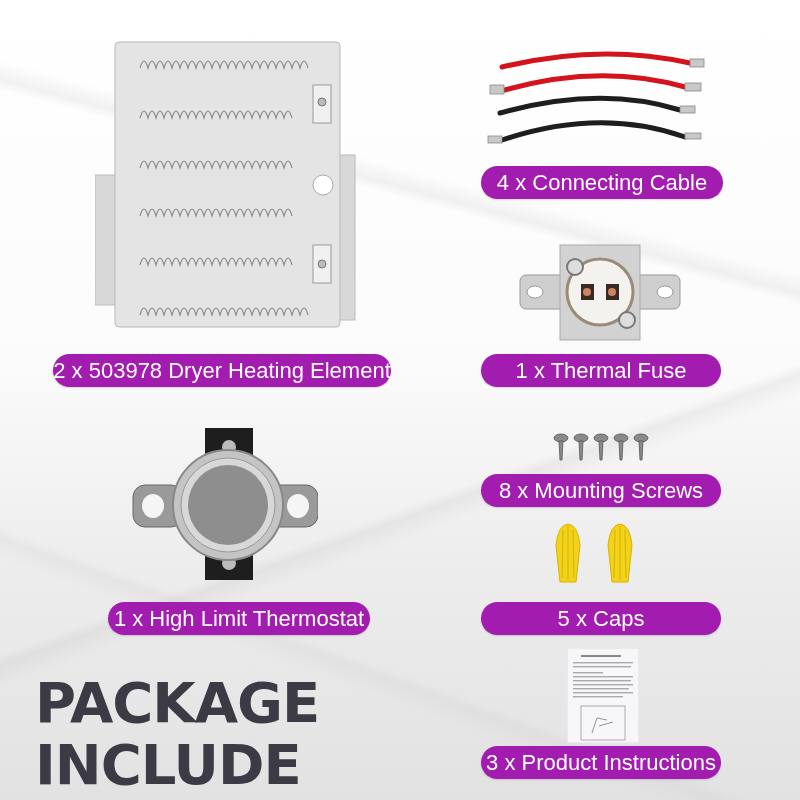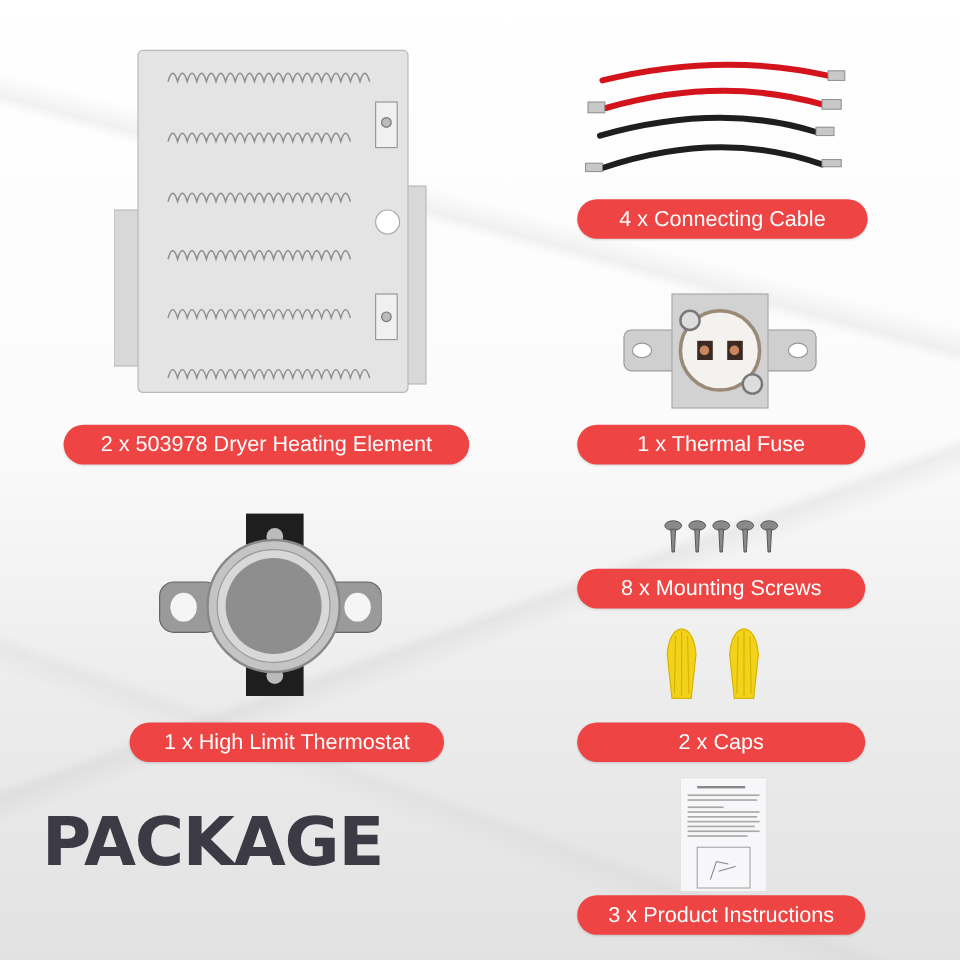--- a/index.html
+++ b/index.html
@@ -11,23 +11,23 @@
   .marble {
     position: absolute; left: 0; top: 0; width: 800px; height: 800px;
     background:
       linear-gradient(160deg, transparent 60%, rgba(180,180,180,0.18) 61%, transparent 63%),
       linear-gradient(15deg, transparent 70%, rgba(190,190,190,0.2) 71%, transparent 73%),
       linear-gradient(200deg, transparent 75%, rgba(200,200,200,0.2) 76%, transparent 78%);
     pointer-events: none;
   }
   .pill {
     position: absolute; height: 33px; border-radius: 17px;
-    background: #ef4444; color: #ffffff;
+    background: #a21caf; color: #ffffff;
     display: flex; align-items: center; justify-content: center;
-    font-size: 18px; white-space: nowrap;
+    font-size: 22px; white-space: nowrap;
     box-shadow: 0 1px 2px rgba(0,0,0,0.15);
   }
   .headline {
     position: absolute; left: 35px; top: 672px;
     font-family: "DejaVu Sans", sans-serif; font-weight: bold;
     font-size: 56px; line-height: 62px; color: #3c3a45; letter-spacing: -1px;
   }
   .headline div { display: block; }
   svg { position: absolute; }
 </style>
@@ -129,21 +129,21 @@
   <circle cx="100" cy="80" r="40" fill="#8e8e8e"></circle>
 </svg>
 <div class="pill" style="left:108px;top:602px;width:262px;">1 x High Limit Thermostat</div>
 
 <svg style="left:550px;top:520px" width="100" height="70" viewBox="0 0 100 70">
   <path d="M10 62 L6 25 Q8 5 18 4 Q28 5 30 25 L26 62 Z" fill="#f2d21a" stroke="#d8b400"></path>
   <path d="M13 10 L12 58 M18 6 L18 60 M23 10 L24 58" stroke="#d8b400" stroke-width="1"></path>
   <path d="M62 62 L58 25 Q60 5 70 4 Q80 5 82 25 L78 62 Z" fill="#f2d21a" stroke="#d8b400"></path>
   <path d="M65 10 L64 58 M70 6 L70 60 M75 10 L76 58" stroke="#d8b400" stroke-width="1"></path>
 </svg>
-<div class="pill" style="left:481px;top:602px;width:240px;">2 x Caps</div>
+<div class="pill" style="left:481px;top:602px;width:240px;">5 x Caps</div>
 
 <svg style="left:567px;top:648px" width="72" height="95" viewBox="0 0 72 95">
   <rect x="0" y="0" width="72" height="95" fill="#f7f7fa" stroke="#ddd"></rect>
   <rect x="14" y="7" width="40" height="2" fill="#888"></rect>
   <g fill="#aaa">
     <rect x="6" y="14" width="60" height="1.4"></rect>
     <rect x="6" y="18" width="58" height="1.4"></rect>
     <rect x="6" y="24" width="30" height="1.4"></rect>
     <rect x="6" y="28" width="60" height="1.4"></rect>
     <rect x="6" y="32" width="58" height="1.4"></rect>
@@ -152,13 +152,14 @@
     <rect x="6" y="44" width="60" height="1.4"></rect>
     <rect x="6" y="48" width="50" height="1.4"></rect>
   </g>
   <rect x="14" y="58" width="44" height="34" fill="none" stroke="#999" stroke-width="0.8"></rect>
   <path d="M25 85 L30 70 L40 72 M32 78 L46 74" stroke="#777" stroke-width="0.8" fill="none"></path>
 </svg>
 <div class="pill" style="left:481px;top:746px;width:240px;">3 x Product Instructions</div>
 
 <div class="headline">
   <div>PACKAGE</div>
+  <div>INCLUDE</div>
 </div>
 
 </body></html>

